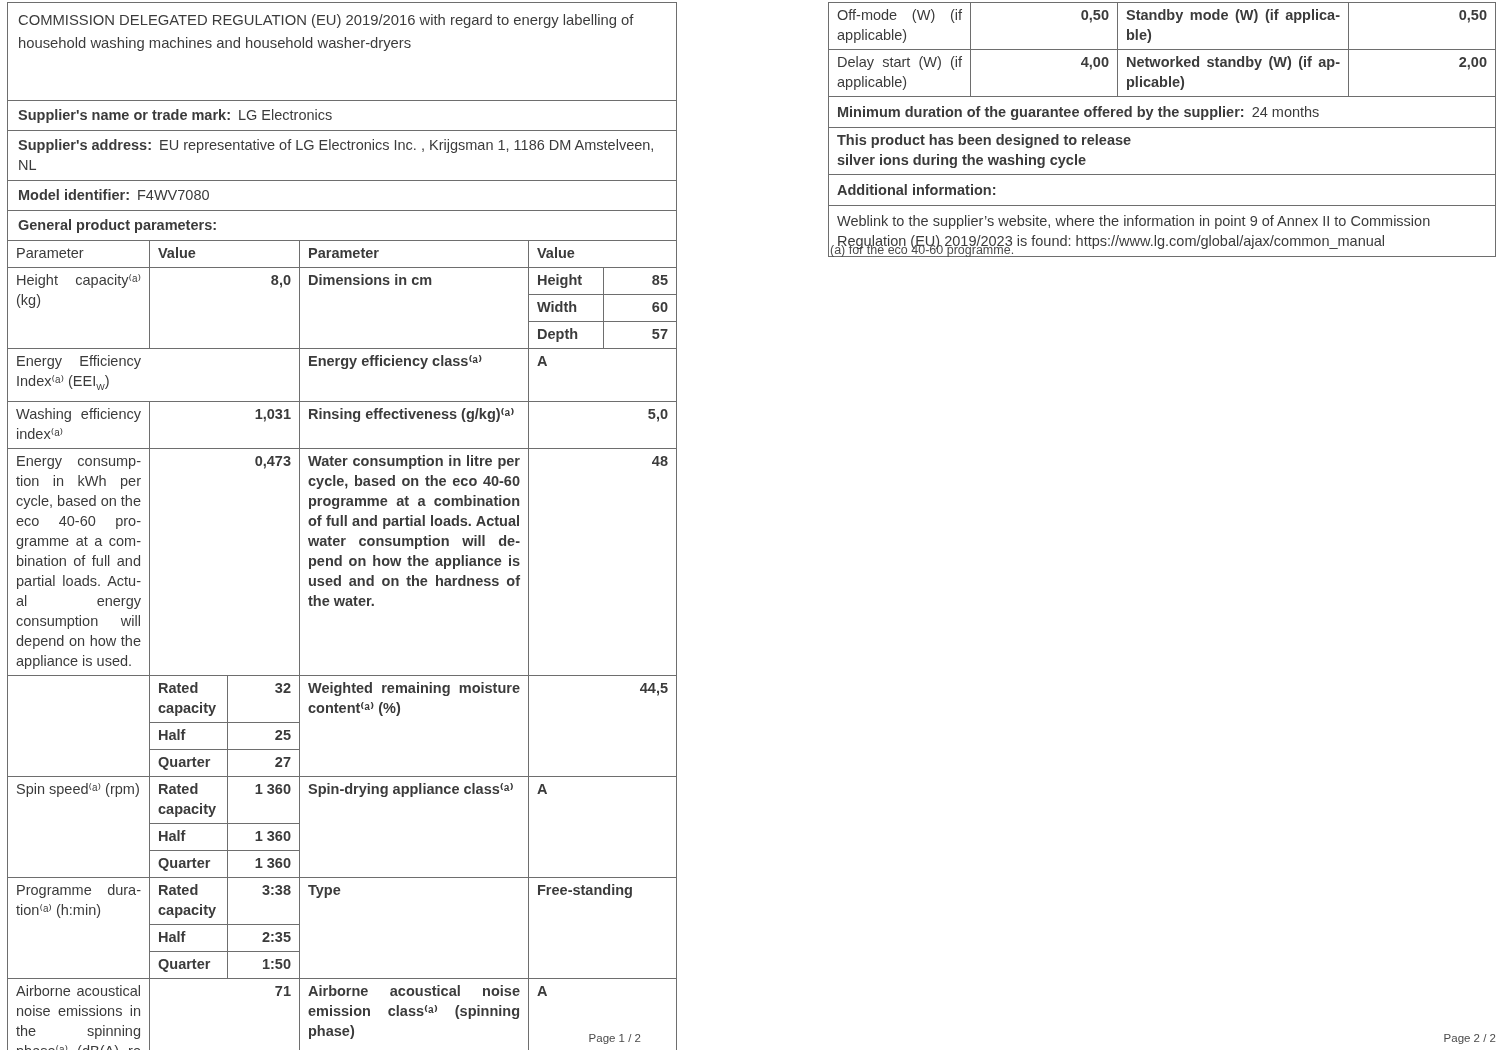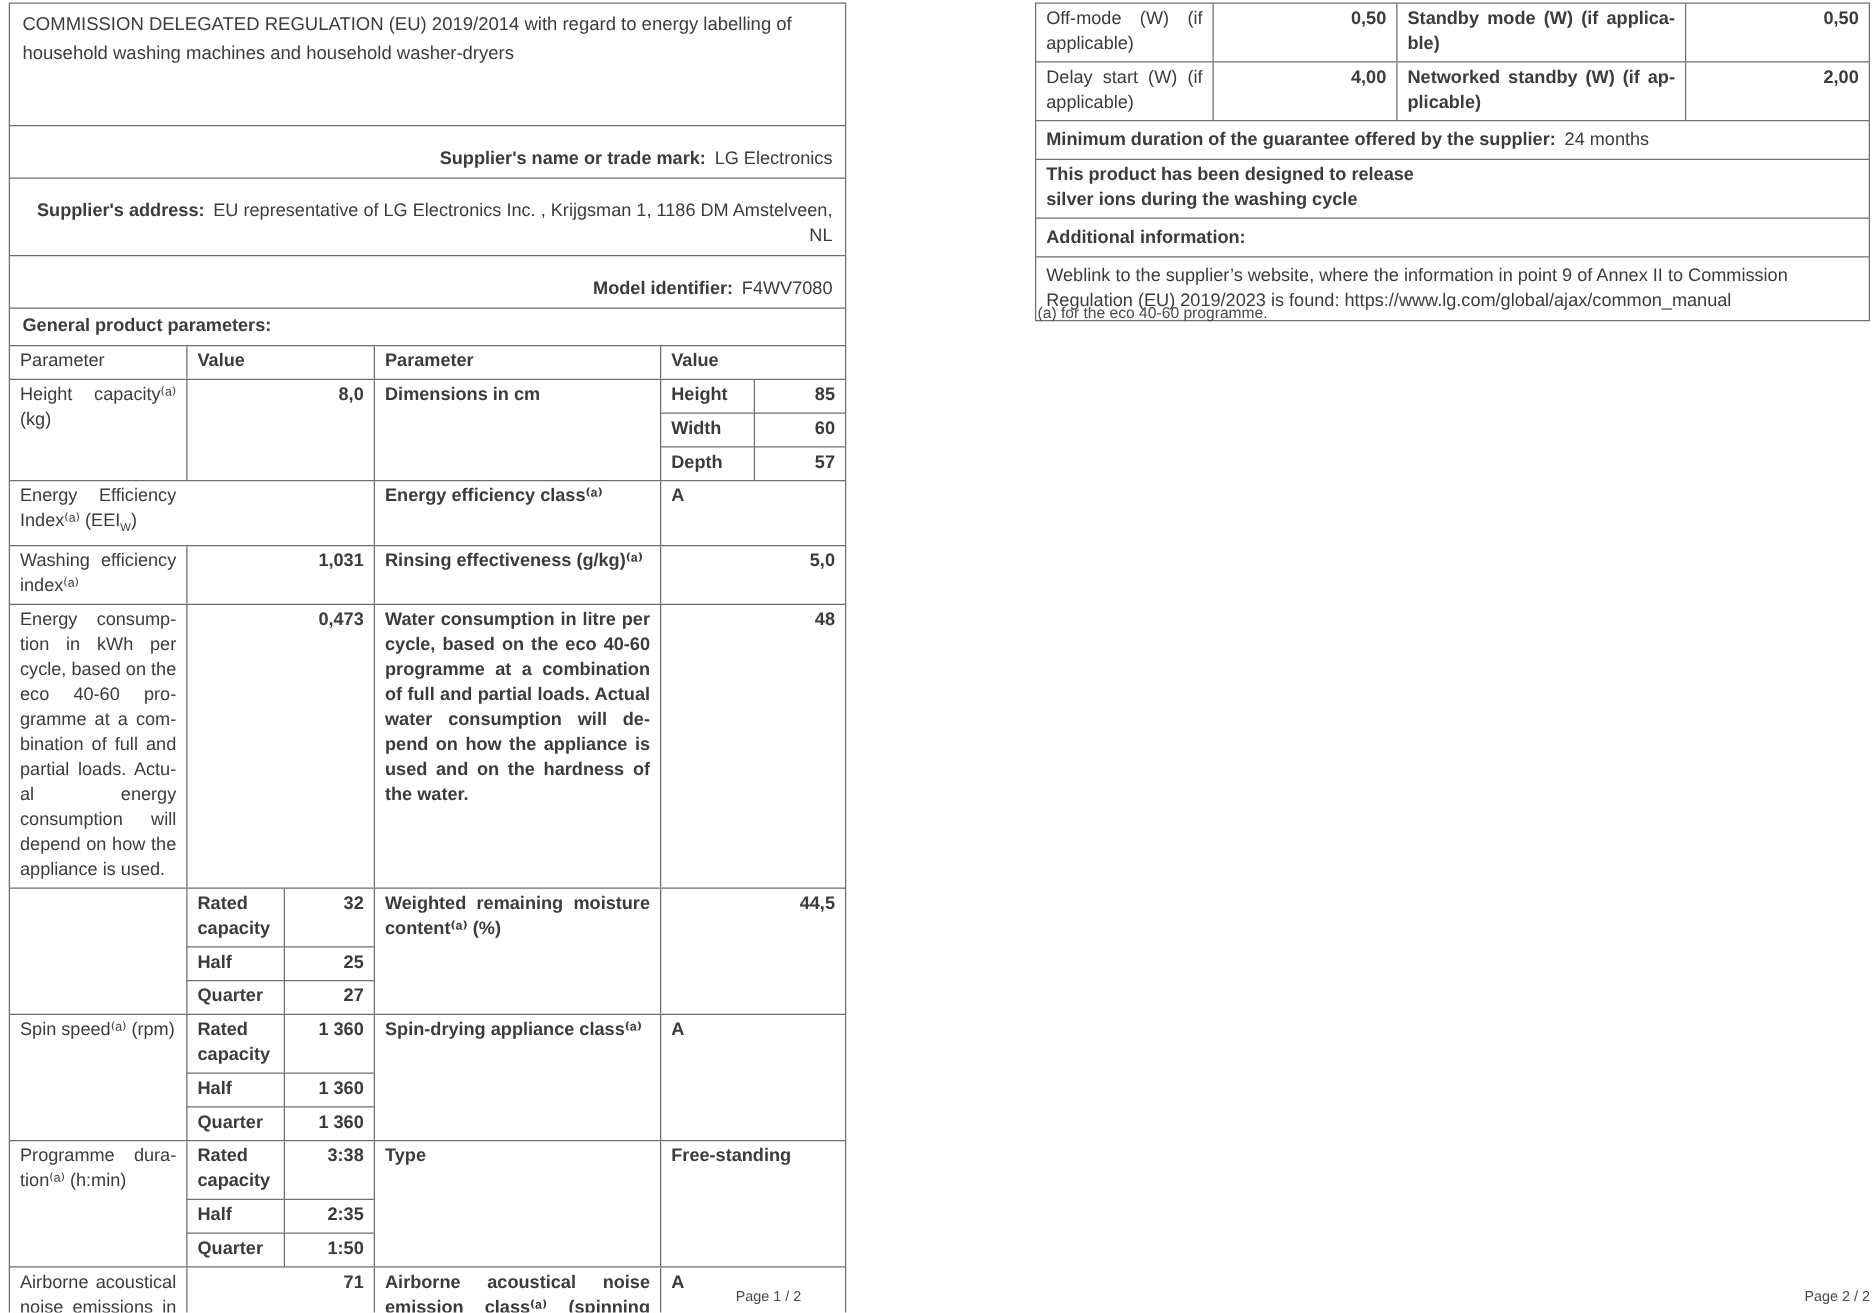--- a/index.html
+++ b/index.html
@@ -17,21 +17,21 @@
   .page{position:absolute;top:2px;border:1px solid var(--bc);background:#fff;font-size:14.5px;}
   .page1{left:7px;width:670px;}
   .page2{left:828px;width:668px;}
 
   
   .hdr-block{min-height:97px;}
   .doc-title{margin:0;padding:7px 10px 0;font-size:29px;line-height:34px;font-weight:700;color:var(--title);letter-spacing:-0.2px;}
   .reg{margin:0;padding:6px 10px 9px;font-size:14.8px;line-height:23px;color:#3c3c3c;}
 
   
-  .info{border-top:1px solid var(--bc);padding:16px 10px 5px;line-height:20px;min-height:30px;text-align:right;}
+  .info{border-top:1px solid var(--bc);padding:4px 10px 5px;line-height:20px;min-height:30px;}
   .info.addr{min-height:49px;}
   .lbl{font-weight:700;}
   .iv{margin-left:7px;}
   .ghead{border-top:1px solid var(--bc);padding:4px 10px 5px;line-height:20px;min-height:30px;font-weight:700;}
 
   
   .row{display:grid;border-top:1px solid var(--bc);}
   .g6{grid-template-columns:141px 78px 72px 229px 75px 73px;}
   .g4{grid-template-columns:141px 147px 231px 147px;}
   .g2{grid-template-columns:331px 1fr;}
@@ -60,21 +60,21 @@
   .pagenum{position:absolute;top:1032px;font-size:11.5px;color:#4a4a4a;}
   .pn1{left:7px;width:634px;text-align:right;}
   .pn2{left:828px;width:668px;text-align:right;}
 </style>
 </head>
 <body>
 
 <div class="page page1">
 
   <div class="hdr-block">
-    <p class="reg">COMMISSION DELEGATED REGULATION (EU) 2019/2014 with regard to energy labelling of household washing machines and household washer-dryers</p>
+    <p class="reg">COMMISSION DELEGATED REGULATION (EU) 2019/2016 with regard to energy labelling of household washing machines and household washer-dryers</p>
   </div>
 
   <div class="info">
     <span class="lbl">Supplier's name or trade mark:</span><span class="iv">LG Electronics</span>
   </div>
 
   <div class="info addr">
     <span class="lbl">Supplier's address:</span><span class="iv">EU representative of LG Electronics Inc. , Krijgsman 1, 1186 DM Amstelveen, NL</span>
   </div>
 

